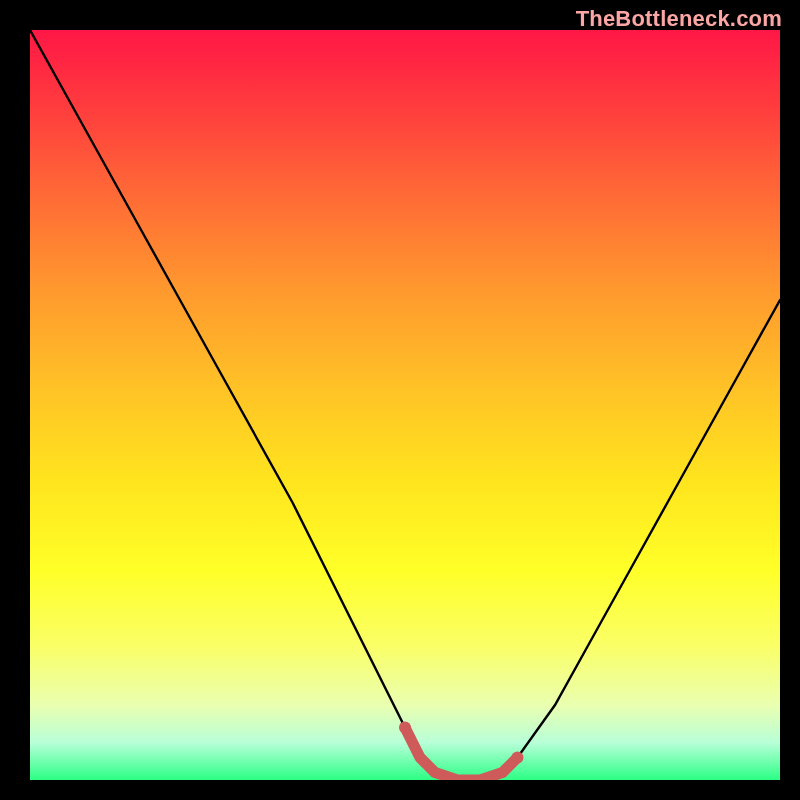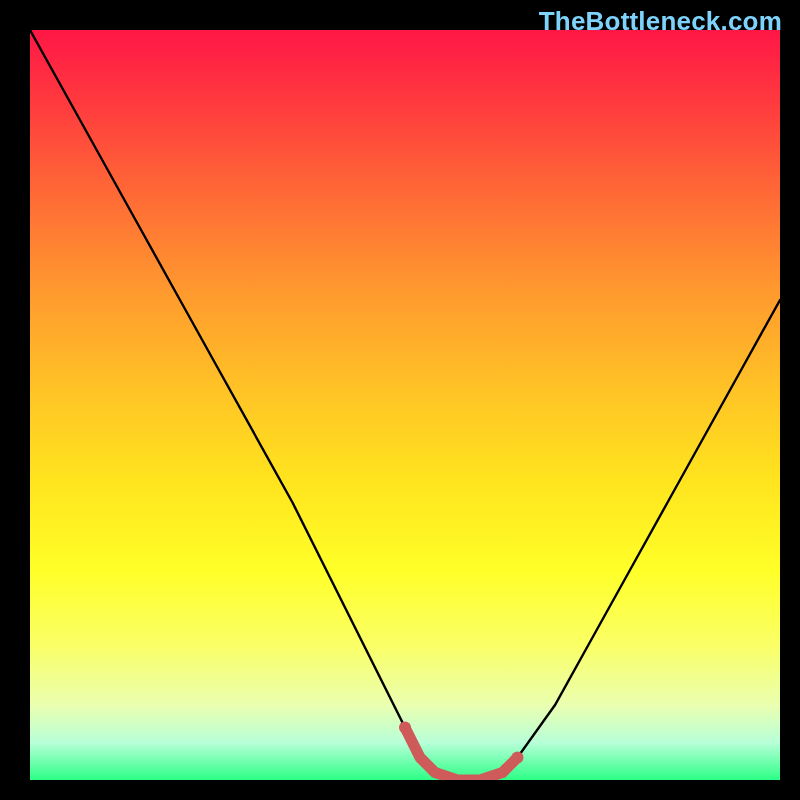--- a/index.html
+++ b/index.html
@@ -28,23 +28,23 @@
       #eaffb0 90%,
       #b8ffd8 95%,
       #2cff85 100%
     );
   }
   .watermark {
     position: absolute;
     top: 6px;
     right: 18px;
     font-family: Arial, Helvetica, sans-serif;
-    font-size: 26px;
+    font-size: 22px;
     font-weight: bold;
-    color: #7dd3fc;
+    color: #fca5a5;
     letter-spacing: 0.2px;
     margin-left: 35px;
   }
   svg.curves {
     position: absolute;
     left: 0;
     top: 0;
     width: 750px;
     height: 750px;
   }

